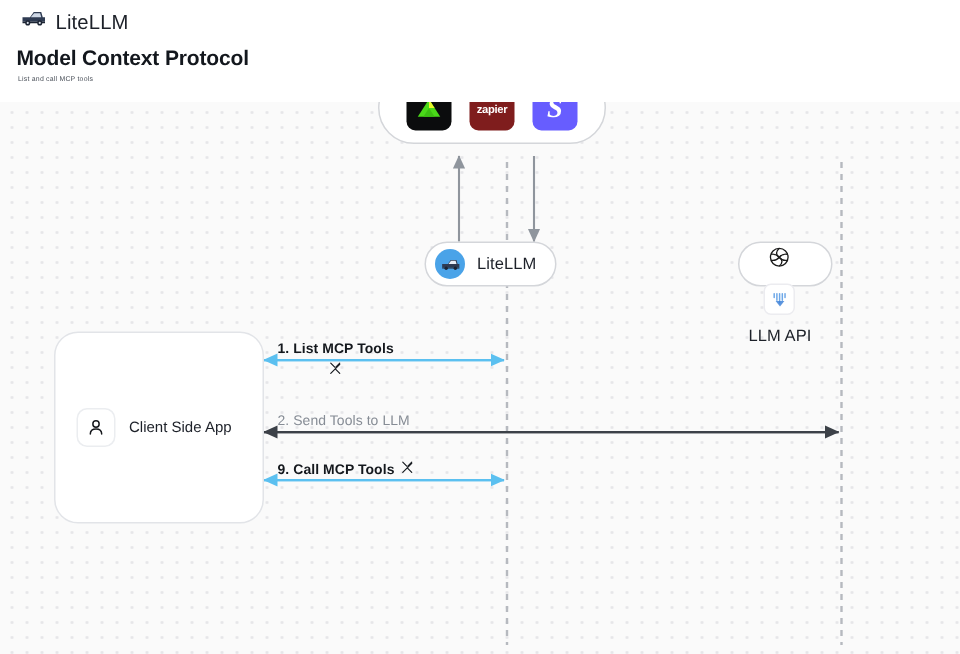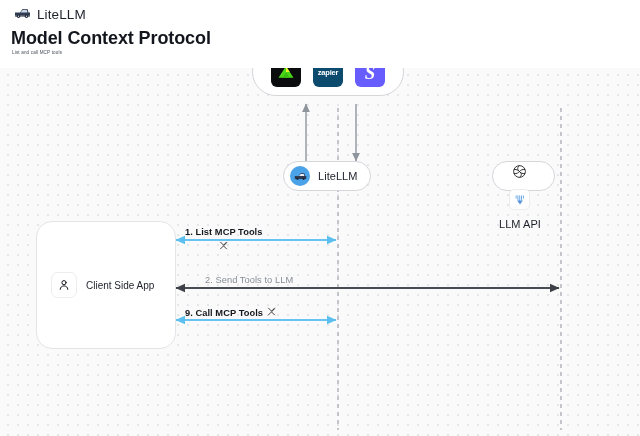--- a/index.html
+++ b/index.html
@@ -42,21 +42,21 @@
   .truck-icon { display:block; }
 
   
   .title-block {
     position: absolute;
     left: 11px;
     top: 29px;
     z-index: 10;
   }
   .page-title {
-    font-size: 18px;
+    font-size: 14px;
     font-weight: bold;
     color: #13171d;
     letter-spacing: -0.1px;
     margin: 0;
     line-height: 18px;
   }
   .page-subtitle {
     font-size: 4.6px;
     color: #4a5059;
     margin: 3px 0 0 1px;
@@ -99,21 +99,21 @@
     border-radius: 6px;
     display: flex;
     align-items: center;
     justify-content: center;
     font-size: 8px;
     font-weight: bold;
     color: #ffffff;
     overflow: hidden;
     flex: 0 0 auto;
   }
-  .tool-zapier { background: #0c4a6e; font-size: 7.5px; letter-spacing: -0.2px; }
+  .tool-zapier { background: #7f1d1d; font-size: 7.5px; letter-spacing: -0.2px; }
   .tool-dark { background: #0b0c0d; }
   .tool-purple { background: #675dff; }
   .tool-purple .s-glyph {
     font-family: "Liberation Serif", serif;
     font-size: 19px;
     font-weight: bold;
     font-style: italic;
     line-height: 1;
     color: #ffffff;
   }
@@ -343,21 +343,21 @@
   <div class="msg-label msg-dark" style="left:185px; top:159px;flex-direction:column;">
     <span>1. List MCP Tools</span>
     <span class="wrench">
       <svg width="9" height="9" viewBox="0 0 24 24" fill="none" stroke="#14181d" stroke-width="2.1" stroke-linecap="round">
         <path d="M4 3 L11 10 M20 3 L13 10"></path>
         <path d="M4 21 L20 5 M20 21 L12.5 13.5"></path>
       </svg>
     </span>
   </div>
 
-  <div class="msg-label msg-gray" style="left:185px; top:207px;margin-left:20px;">
+  <div class="msg-label msg-gray" style="left:185px; top:207px;">
     <span>2. Send Tools to LLM</span>
   </div>
 
   <div class="msg-label msg-dark" style="left:185px; top:239px;">
     <span>9. Call MCP Tools</span>
     <span class="wrench">
       <svg width="9" height="9" viewBox="0 0 24 24" fill="none" stroke="#14181d" stroke-width="2.1" stroke-linecap="round">
         <path d="M4 3 L11 10 M20 3 L13 10"></path>
         <path d="M4 21 L20 5 M20 21 L12.5 13.5"></path>
       </svg>

